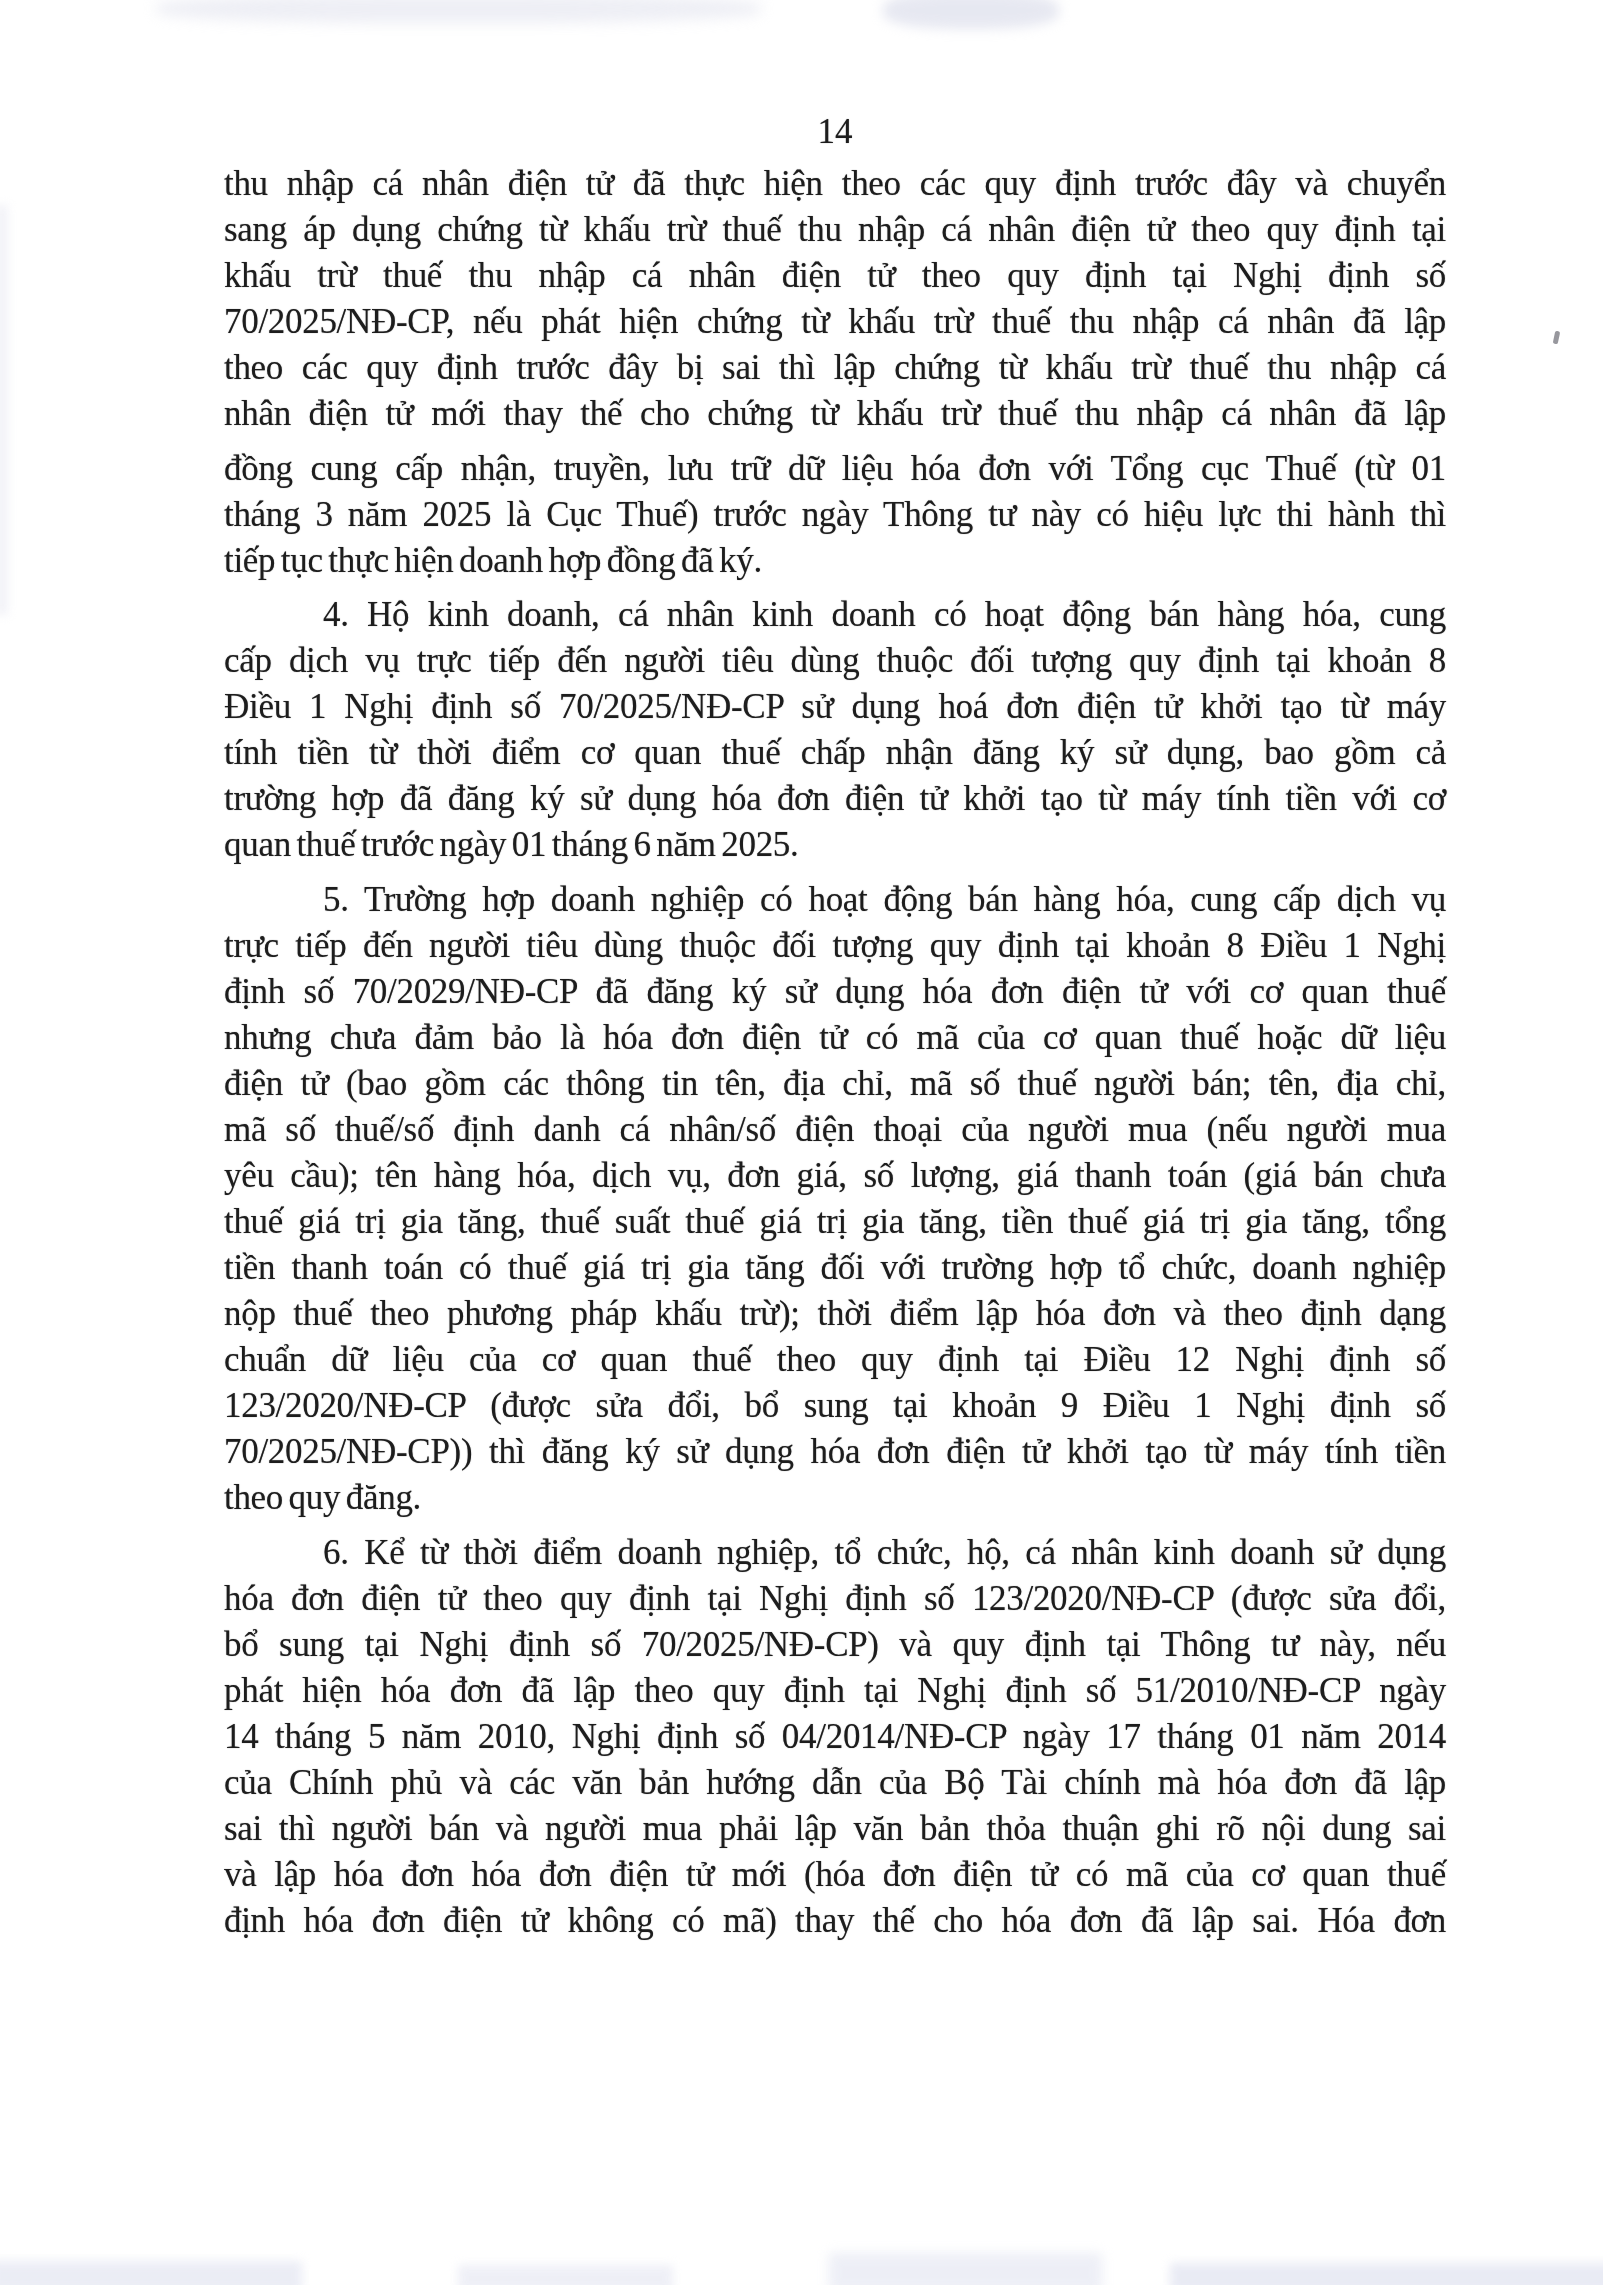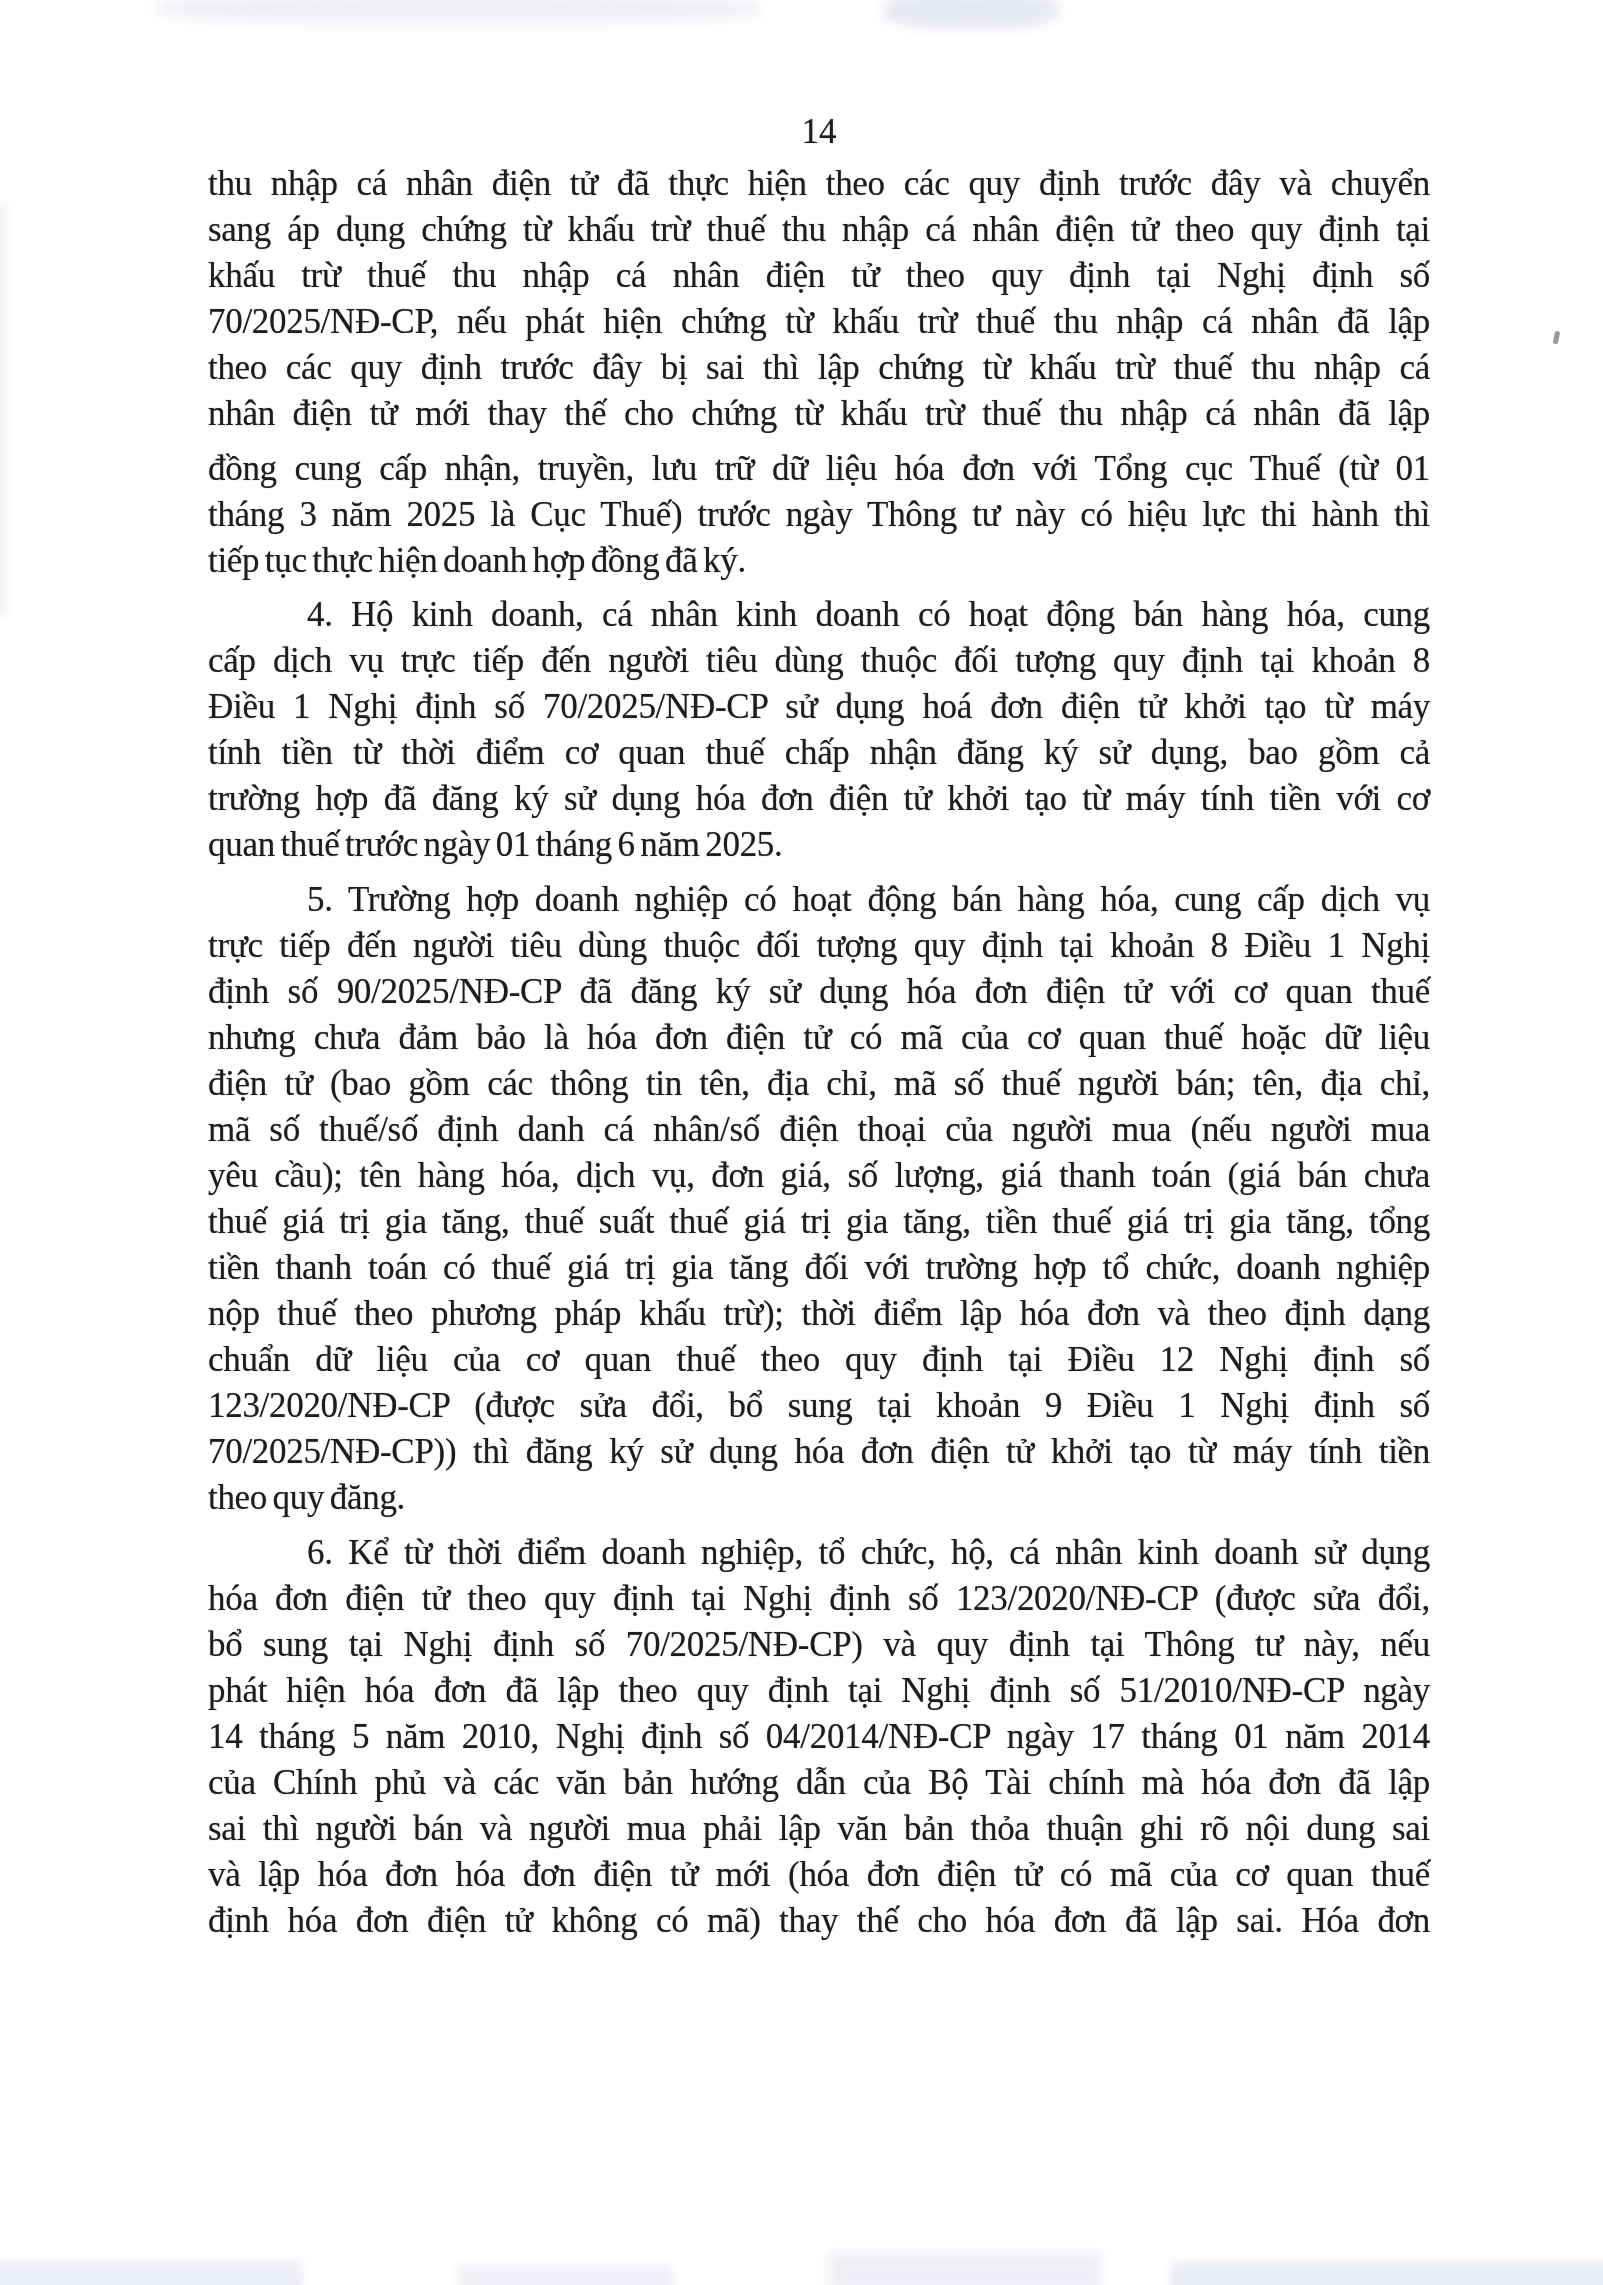--- a/index.html
+++ b/index.html
@@ -10,21 +10,21 @@
   }
   .sheet {
     position: relative;
     width: 1603px; height: 2286px;
     background: #ffffff;
     font-family: "Liberation Serif", "DejaVu Serif", serif;
     color: #1d1d1d;
   }
   .text-block {
     position: absolute;
-    left: 208px; top: 109px;
+    left: 224px; top: 109px;
     width: 1222px;
     font-size: 35px;
     line-height: 46px;
     text-shadow: 0 0 1px rgba(25,25,25,0.55);
   }
   .page-number {
     text-align: center;
     margin-bottom: 5.9px;
   }
   .para { margin: 0; }
@@ -115,21 +115,21 @@
       <div class="line">cấp dịch vụ trực tiếp đến người tiêu dùng thuộc đối tượng quy định tại khoản 8</div>
       <div class="line">Điều 1 Nghị định số 70/2025/NĐ-CP sử dụng hoá đơn điện tử khởi tạo từ máy</div>
       <div class="line">tính tiền từ thời điểm cơ quan thuế chấp nhận đăng ký sử dụng, bao gồm cả</div>
       <div class="line">trường hợp đã đăng ký sử dụng hóa đơn điện tử khởi tạo từ máy tính tiền với cơ</div>
       <div class="line last">quan thuế trước ngày 01 tháng 6 năm 2025.</div>
     </div>
 
     <div class="para">
       <div class="line indent">5. Trường hợp doanh nghiệp có hoạt động bán hàng hóa, cung cấp dịch vụ</div>
       <div class="line">trực tiếp đến người tiêu dùng thuộc đối tượng quy định tại khoản 8 Điều 1 Nghị</div>
-      <div class="line">định số 90/2025/NĐ-CP đã đăng ký sử dụng hóa đơn điện tử với cơ quan thuế</div>
+      <div class="line">định số 70/2029/NĐ-CP đã đăng ký sử dụng hóa đơn điện tử với cơ quan thuế</div>
       <div class="line">nhưng chưa đảm bảo là hóa đơn điện tử có mã của cơ quan thuế hoặc dữ liệu</div>
       <div class="line">điện tử (bao gồm các thông tin tên, địa chỉ, mã số thuế người bán; tên, địa chỉ,</div>
       <div class="line">mã số thuế/số định danh cá nhân/số điện thoại của người mua (nếu người mua</div>
       <div class="line">yêu cầu); tên hàng hóa, dịch vụ, đơn giá, số lượng, giá thanh toán (giá bán chưa</div>
       <div class="line">thuế giá trị gia tăng, thuế suất thuế giá trị gia tăng, tiền thuế giá trị gia tăng, tổng</div>
       <div class="line">tiền thanh toán có thuế giá trị gia tăng đối với trường hợp tổ chức, doanh nghiệp</div>
       <div class="line">nộp thuế theo phương pháp khấu trừ); thời điểm lập hóa đơn và theo định dạng</div>
       <div class="line">chuẩn dữ liệu của cơ quan thuế theo quy định tại Điều 12 Nghị định số</div>
       <div class="line">123/2020/NĐ-CP (được sửa đổi, bổ sung tại khoản 9 Điều 1 Nghị định số</div>
       <div class="line">70/2025/NĐ-CP)) thì đăng ký sử dụng hóa đơn điện tử khởi tạo từ máy tính tiền</div>

